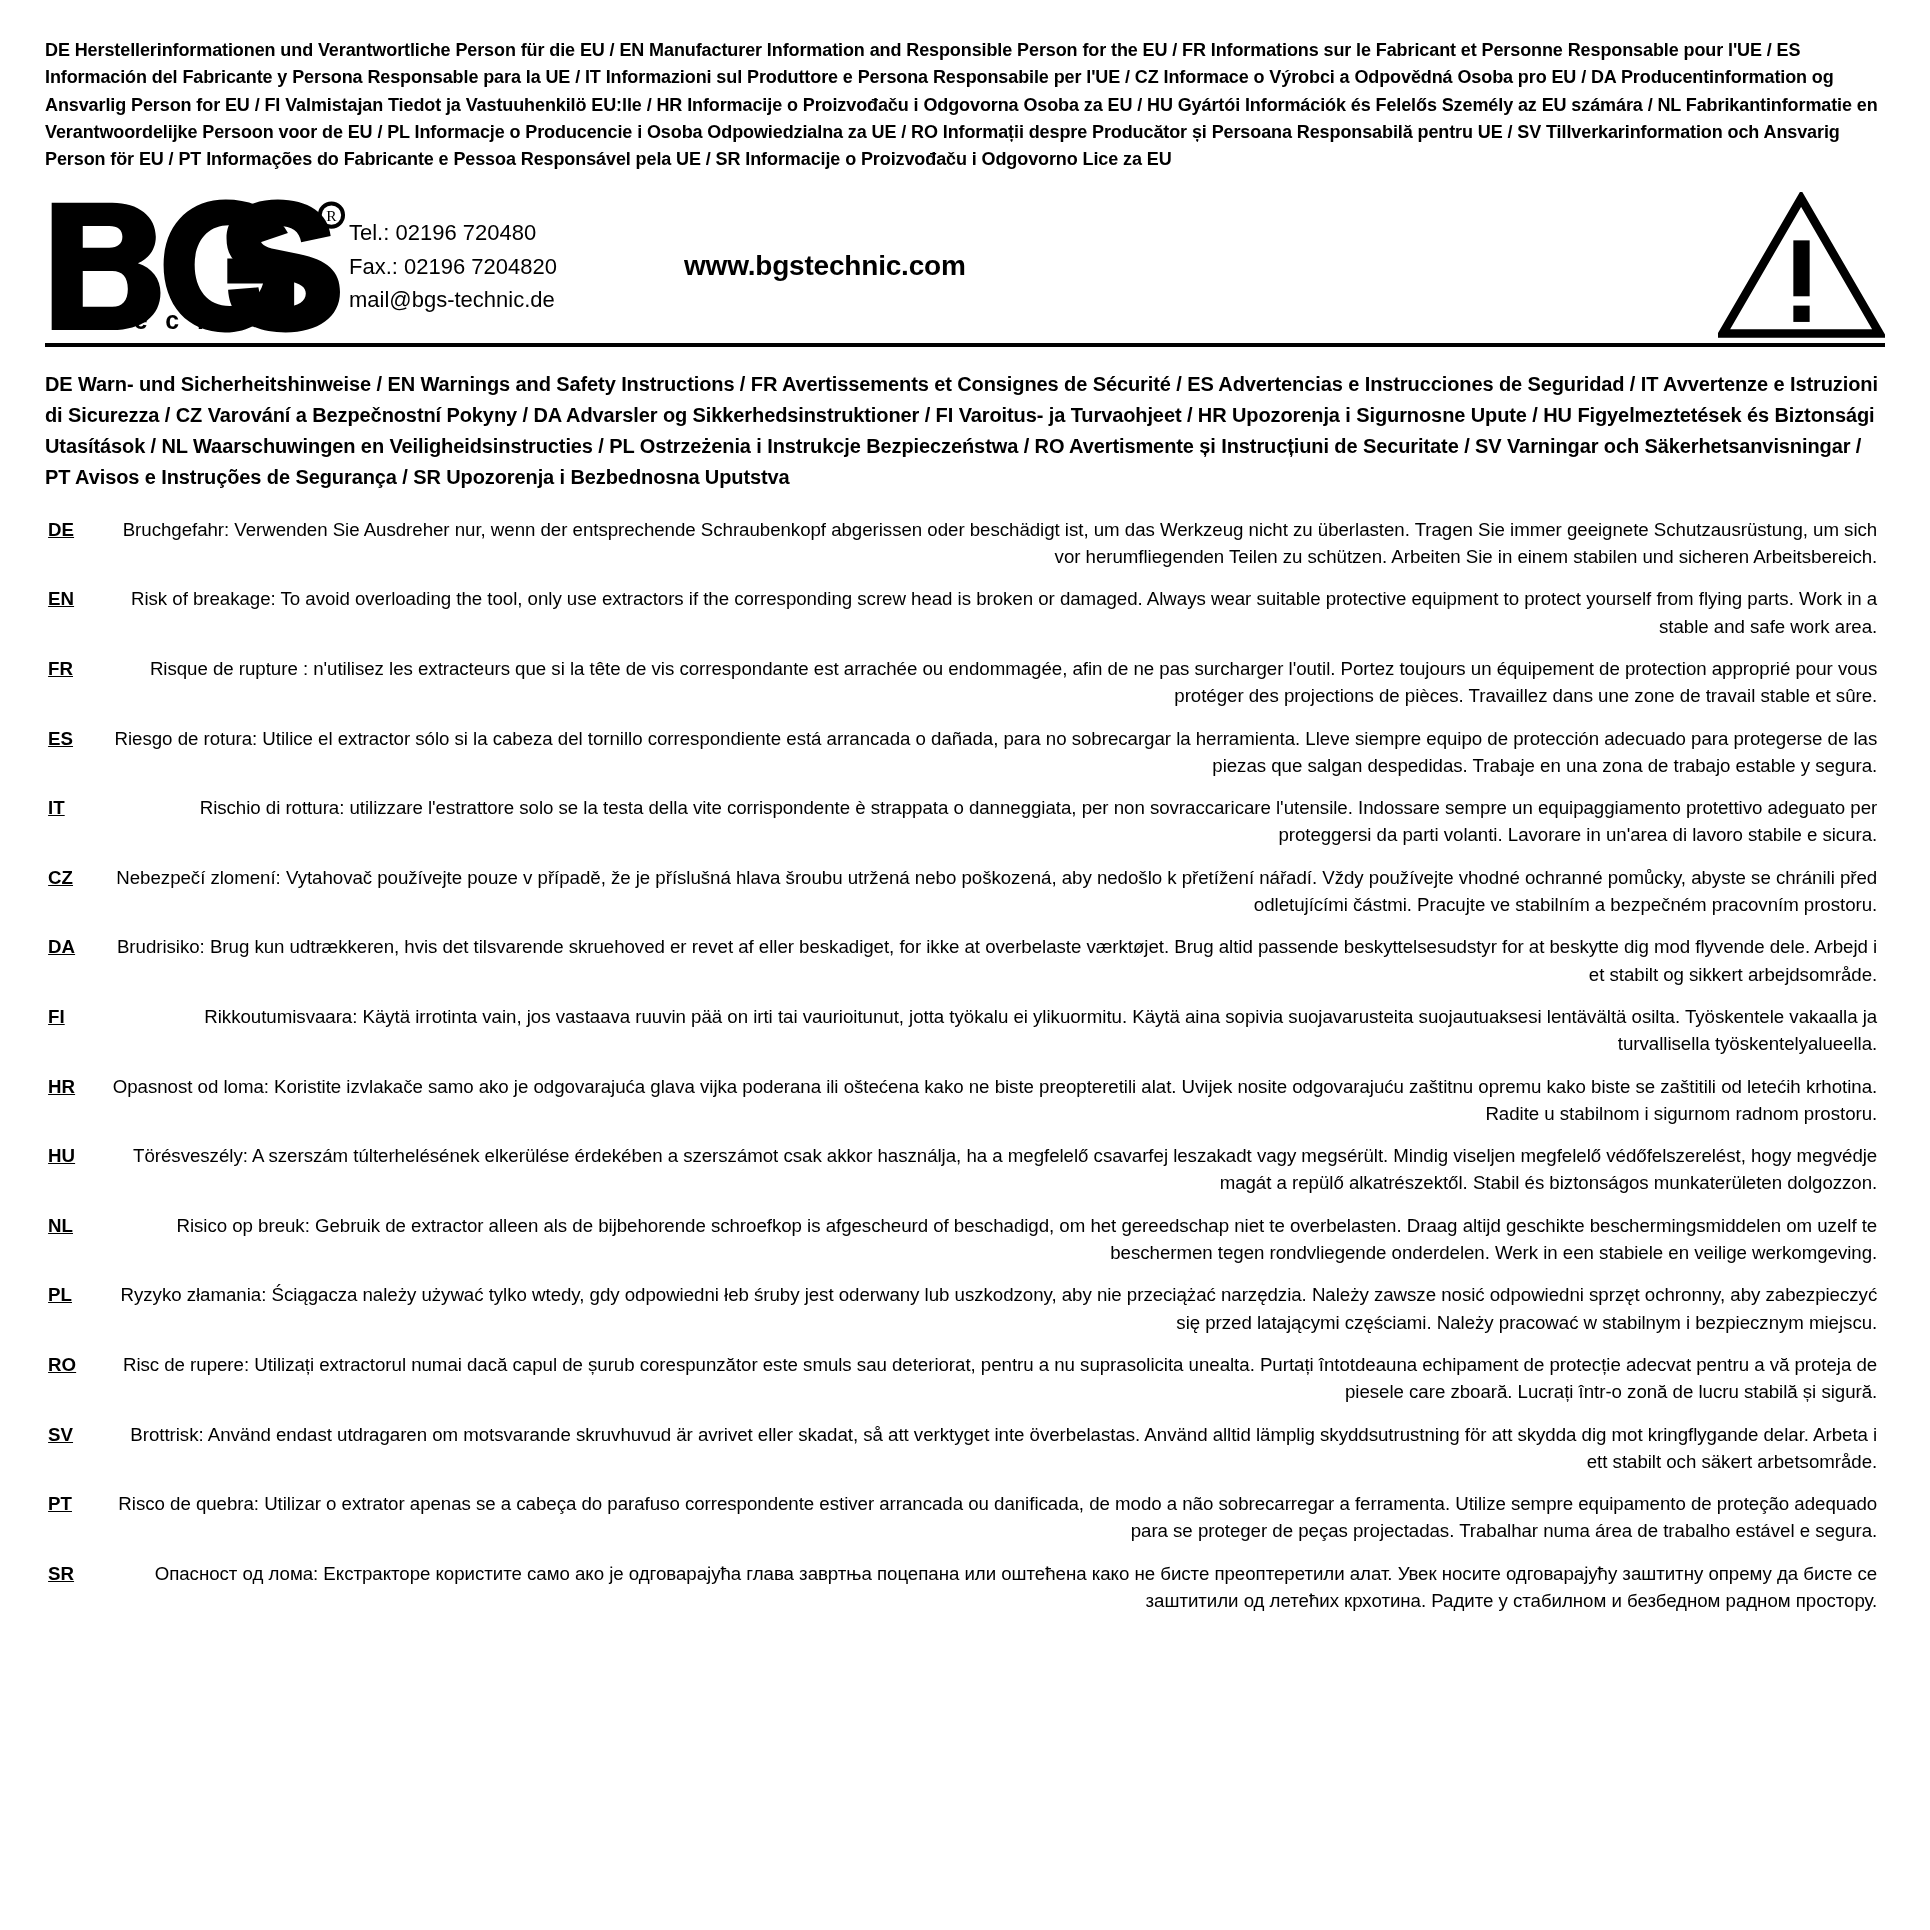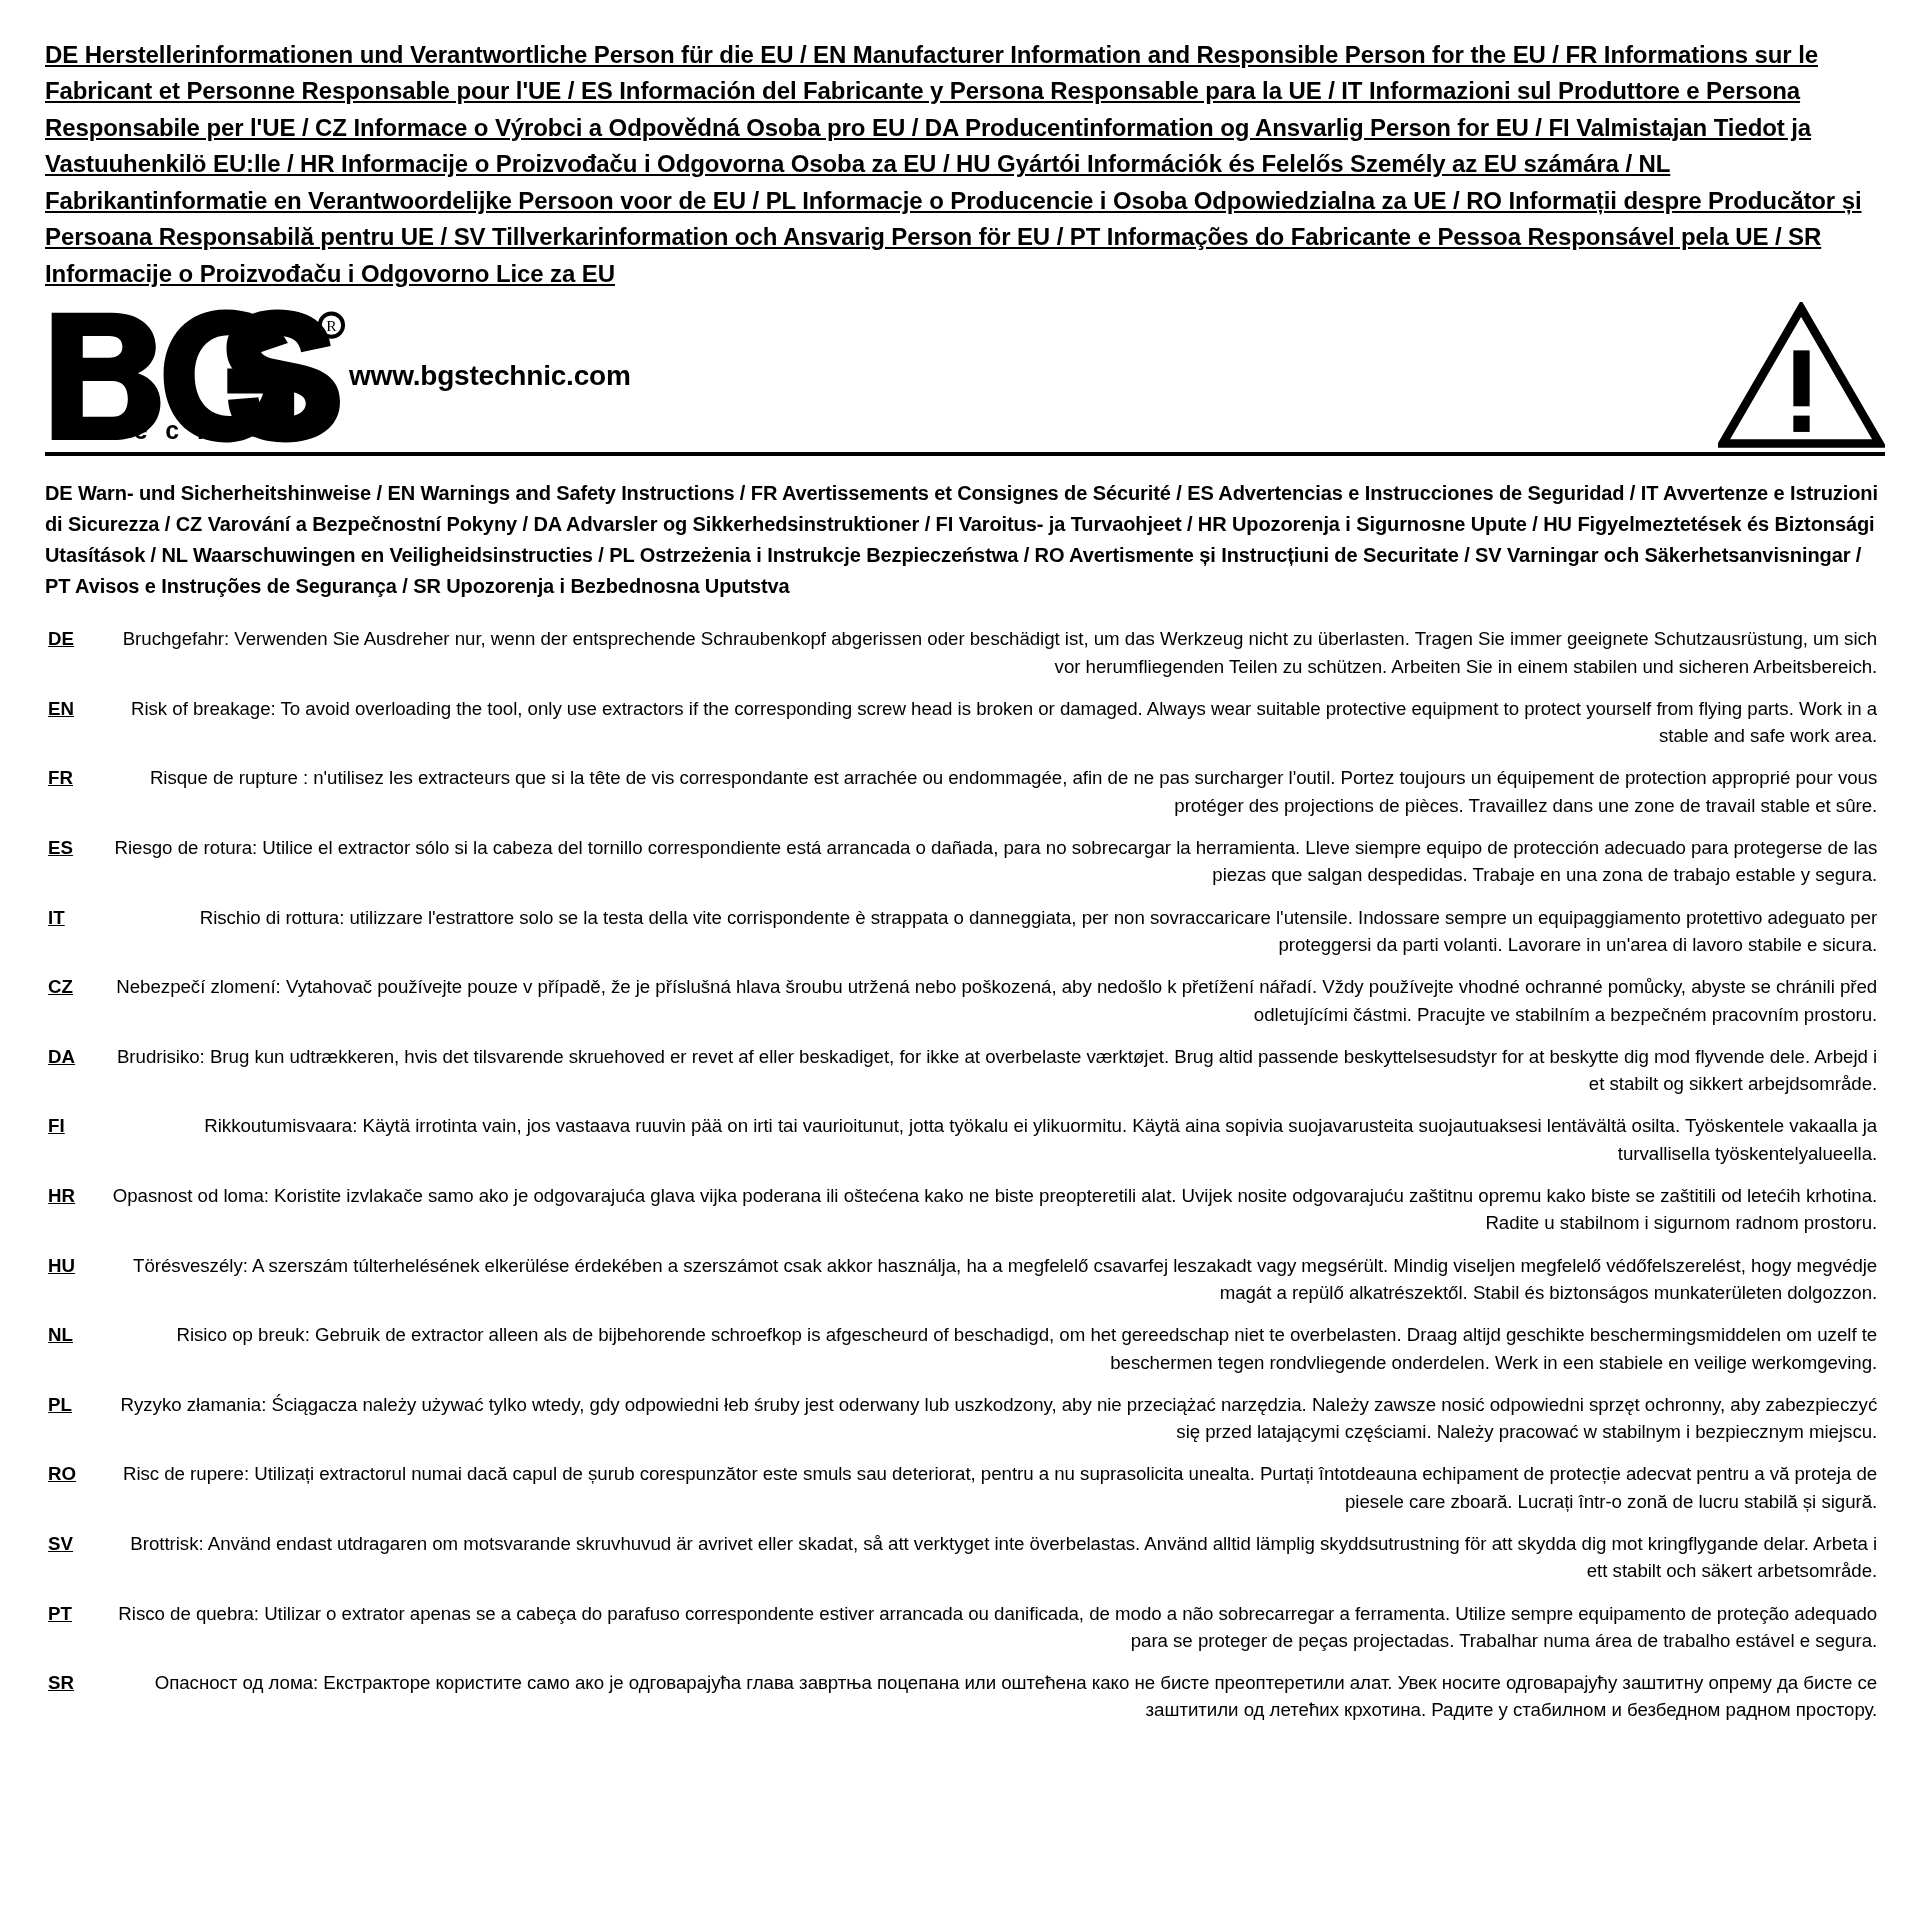--- a/index.html
+++ b/index.html
@@ -14,26 +14,25 @@
     color: #000000;
     -webkit-font-smoothing: antialiased;
   }
   .page {
     box-sizing: border-box;
     width: 1930px;
     height: 1930px;
     padding: 37px 45px 0 45px;
   }
   .heading-block {
-    font-size: 24px;
+    font-size: 18px;
     font-weight: bold;
     line-height: 1.52;
     letter-spacing: -0.1px;
-    margin-bottom: 1px;
-    text-decoration: underline;
+    margin-bottom: 10px;
   }
 
   
   .company-band {
     display: flex;
     align-items: center;
     padding-top: 14px;
     padding-bottom: 7.8px;
     border-bottom: 4.7px solid #000;
     margin-bottom: 0;
@@ -136,20 +135,25 @@
 
           <circle cx="368" cy="22" r="15" fill="none" stroke="#000" stroke-width="5"></circle>
           <text x="368" y="30" font-size="20" font-family="Liberation Serif, serif" text-anchor="middle">R</text>
 
           <text x="80" y="168" font-size="32" font-weight="bold" letter-spacing="7" font-family="Liberation Sans, sans-serif">t e c h n i c</text>
         </g>
       </svg>
     </div>
 
 
+    <div class="tel">
+      <div>Tel.: 02196 720480</div>
+      <div>Fax.: 02196 7204820</div>
+      <div>mail@bgs-technic.de</div>
+    </div>
 
     <div class="weburl">www.bgstechnic.com</div>
 
     <div class="warn-tri">
       <svg width="167" height="148" viewBox="0 0 215 190">
         <polygon points="107,8 208,182 6,182" fill="none" stroke="#000" stroke-width="11" stroke-linejoin="miter"></polygon>
         <rect x="97" y="62" width="21" height="72" fill="#000"></rect>
         <rect x="97" y="146" width="21" height="21" fill="#000"></rect>
       </svg>
     </div>

